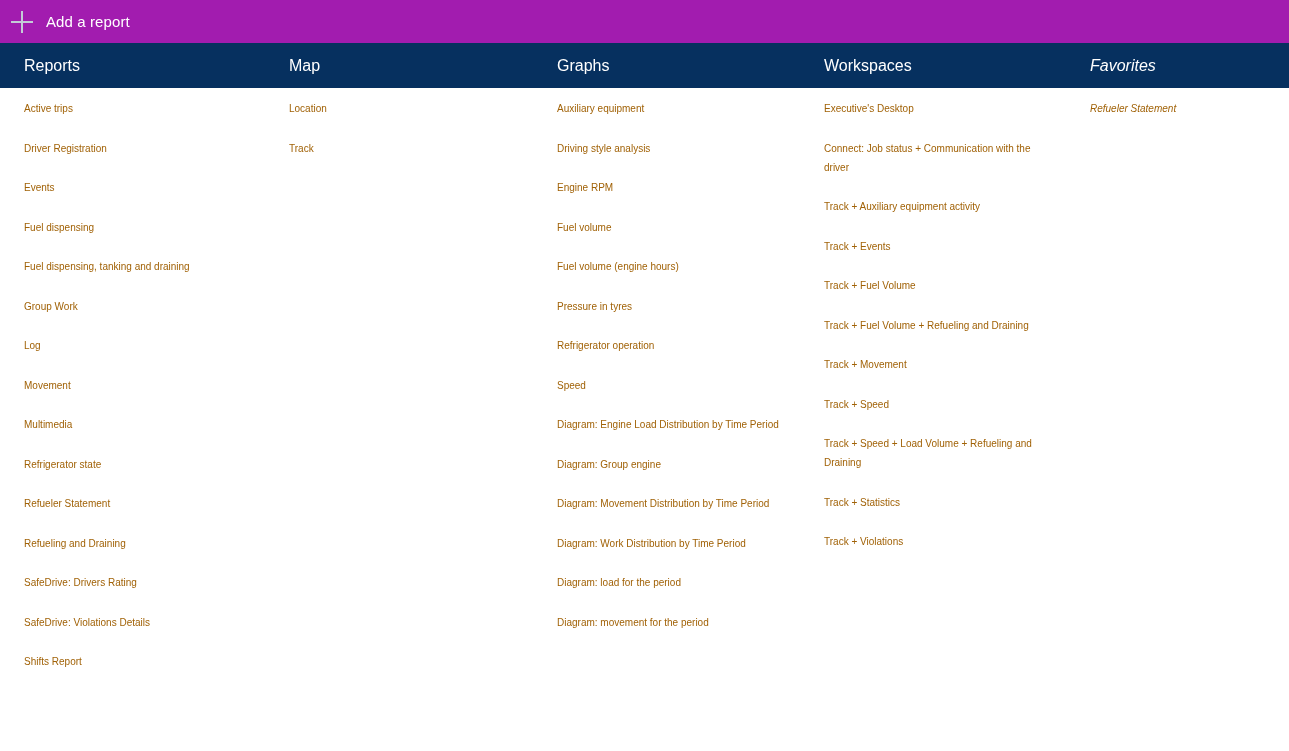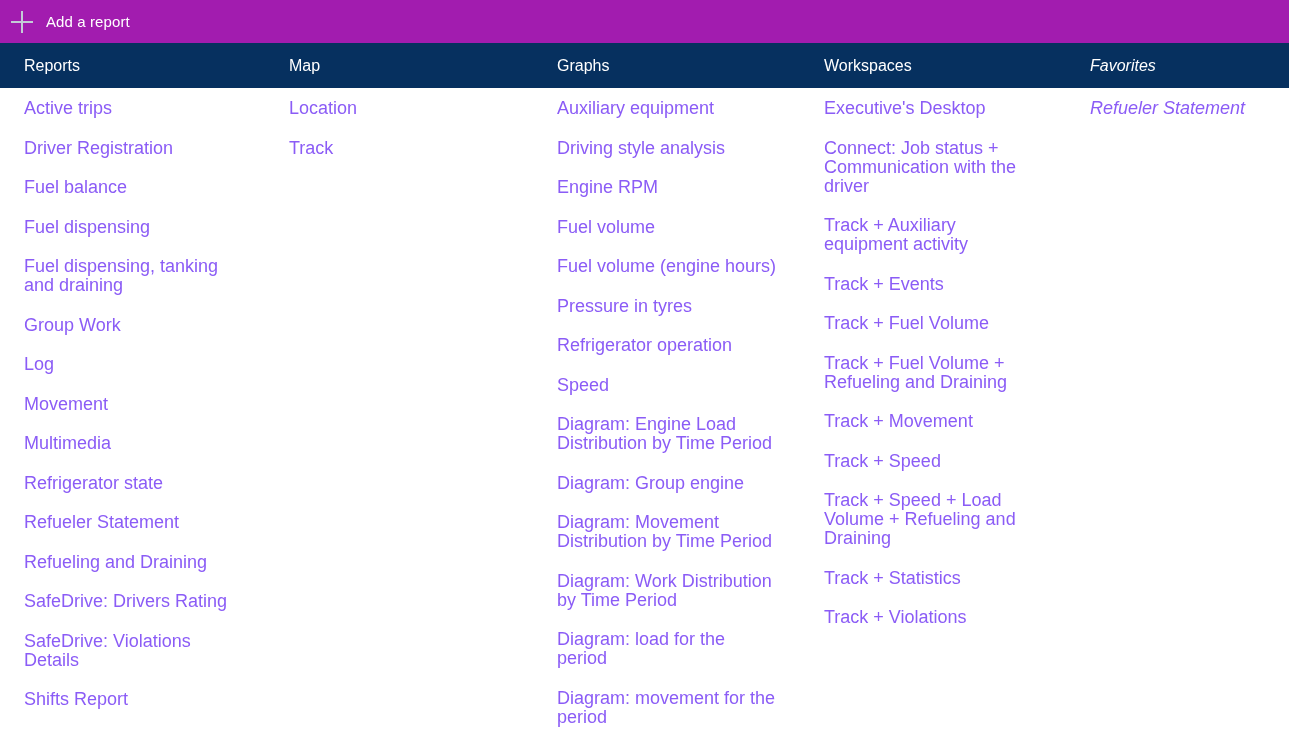--- a/index.html
+++ b/index.html
@@ -112,22 +112,22 @@
     font-size: 16px;
     white-space: nowrap;
     user-select: none;
   }
 
   .col-items {
     padding-top: 11px;
   }
   .col-item {
     display: block;
-    color: #8b5cf6;
-    font-size: 18px;
+    color: #a16207;
+    font-size: 10px;
     line-height: 19px;
     margin-bottom: 20.5px;
     cursor: pointer;
     max-width: 215px;
   }
   .col-2 .col-item { max-width: 222px; }
   .col-3 .col-item { max-width: 216px; }
 </style>
 </head>
 <body>
@@ -143,21 +143,21 @@
 
   <div class="colheader-bar"></div>
 
   <div class="columns">
 
     <div class="column col-0">
       <div class="col-title">Reports</div>
       <div class="col-items">
         <a class="col-item">Active trips</a>
         <a class="col-item">Driver Registration</a>
-        <a class="col-item">Fuel balance</a>
+        <a class="col-item">Events</a>
         <a class="col-item">Fuel dispensing</a>
         <a class="col-item">Fuel dispensing, tanking and draining</a>
         <a class="col-item">Group Work</a>
         <a class="col-item">Log</a>
         <a class="col-item">Movement</a>
         <a class="col-item">Multimedia</a>
         <a class="col-item">Refrigerator state</a>
         <a class="col-item">Refueler Statement</a>
         <a class="col-item">Refueling and Draining</a>
         <a class="col-item">SafeDrive: Drivers Rating</a>

